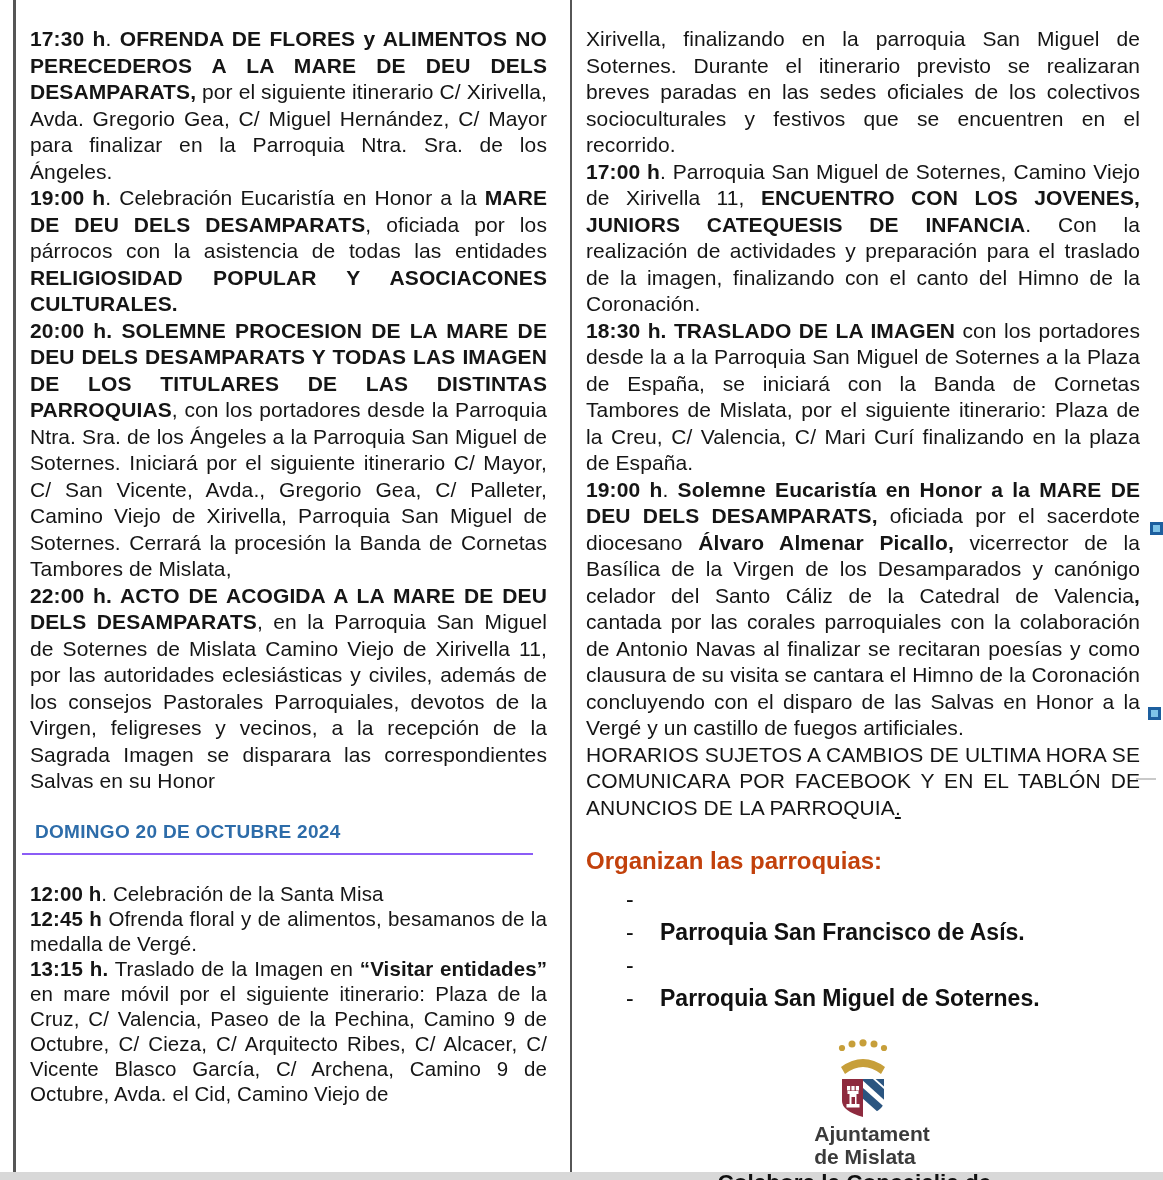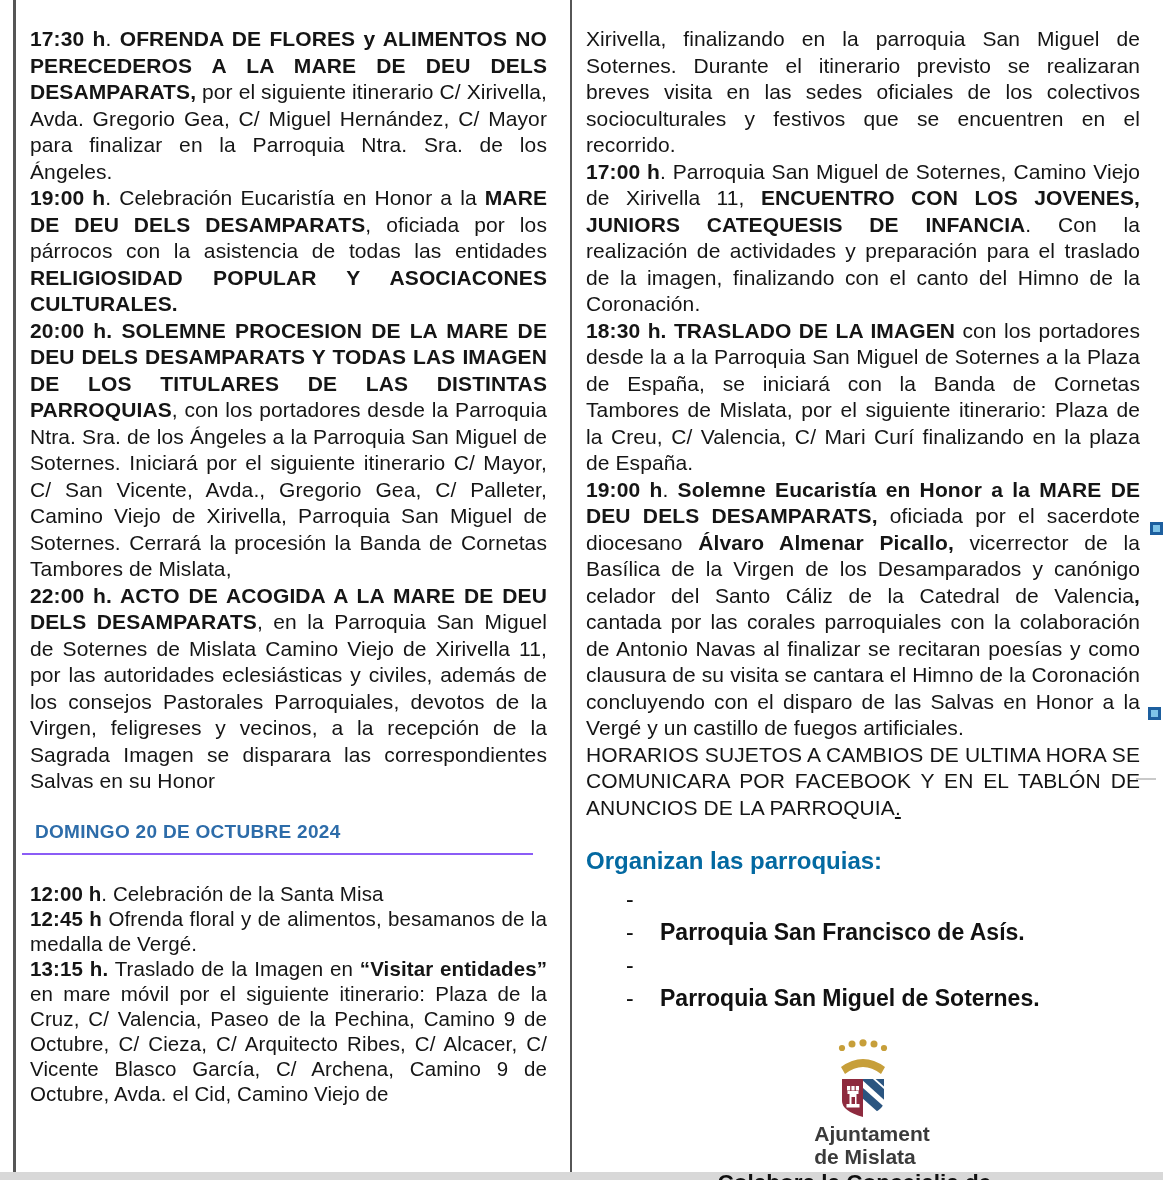--- a/index.html
+++ b/index.html
@@ -20,21 +20,21 @@
   .u { text-decoration:underline; }
   .day-heading {
     margin:26px 0 0 -8px; padding:0 0 10px 13px; width:511px; box-sizing:border-box;
     border-bottom:2px solid #8b5cf6;
     font-size:19px; font-weight:700; letter-spacing:0.3px;
   }
   .events2 { margin-top:26px; }
   .events2 p.event { font-size:20.5px; line-height:25px; }
   .notice { margin-top:30px; }
   .organizers { margin-top:26px; }
-  .organizers-title { font-size:24px; font-weight:700; color:#0369a1; margin:0; }
+  .organizers-title { font-size:24px; font-weight:700; color:#c2410c; margin:0; }
   .organizer-list { margin:8px 0 0 0; padding:0; list-style:none; }
   .organizer-item { display:flex; font-size:23px; line-height:33px; font-weight:700; color:#111; }
   .organizer-item .dash { width:34px; margin-left:40px; font-weight:400; flex:none; }
   .logo-row { margin-top:24px; display:flex; align-items:center;flex-direction:column; }
   .logo-text { margin-left:18px; font-size:21px; font-weight:700; line-height:22.5px; color:#3b3b3b; }
   .colabora { margin-left:44px; font-size:22.5px; font-weight:700; line-height:30px; color:#101010; max-width:335px; }
   .left-edge-line  { position:absolute; left:13px;  top:0; width:3px; height:1172px; background:#565656; }
   .column-divider  { position:absolute; left:570px; top:0; width:2px; height:1172px; background:#565656; }
   .bottom-strip    { position:absolute; left:0; top:1172px; width:1163px; height:8px; background:#d8d8d8; }
   .blue-marker {
@@ -64,21 +64,21 @@
   <div class="day-heading" style="color: rgb(45, 108, 169);">DOMINGO 20 DE OCTUBRE 2024</div>
 
   <div class="events2">
     <p class="event"><span class="b">12:00 h</span><span>. Celebración de la Santa Misa</span></p>
     <p class="event"><span class="b">12:45 h</span><span> Ofrenda floral y de alimentos,  besamanos de la medalla de Vergé.</span></p>
     <p class="event"><span class="b">13:15 h.</span><span> Traslado de la Imagen en </span><span class="b">“Visitar entidades”</span><span> en mare móvil por el siguiente itinerario: Plaza de la Cruz, C/ Valencia, Paseo de la Pechina, Camino 9 de Octubre, C/ Cieza, C/ Arquitecto Ribes, C/ Alcacer, C/ Vicente Blasco García, C/ Archena, Camino 9 de Octubre, Avda. el Cid, Camino Viejo de</span></p>
   </div>
 </div>
 
 <div class="col col-right">
-  <p class="event"><span>Xirivella, finalizando en la parroquia San Miguel de Soternes. Durante el itinerario previsto se realizaran breves visita en las sedes oficiales de los colectivos socioculturales y festivos que se encuentren en el recorrido.</span></p>
+  <p class="event"><span>Xirivella, finalizando en la parroquia San Miguel de Soternes. Durante el itinerario previsto se realizaran breves paradas en las sedes oficiales de los colectivos socioculturales y festivos que se encuentren en el recorrido.</span></p>
   <p class="event"><span class="b">17:00 h</span><span>. Parroquia San Miguel de Soternes, Camino Viejo de Xirivella 11, </span><span class="b">ENCUENTRO CON LOS JOVENES, JUNIORS CATEQUESIS DE INFANCIA</span><span>. Con la realización de actividades y preparación para el traslado de la imagen, finalizando con el canto del Himno de la Coronación.</span></p>
   <p class="event"><span class="b">18:30 h. TRASLADO DE LA IMAGEN</span><span> con los portadores desde la a la Parroquia San Miguel de Soternes a la Plaza de España, se iniciará con la Banda de Cornetas Tambores de Mislata, por el siguiente itinerario: Plaza de la Creu, C/ Valencia, C/ Mari Curí finalizando en la plaza de España.</span></p>
   <p class="event"><span class="b">19:00 h</span><span>. </span><span class="b">Solemne Eucaristía en Honor a la MARE DE DEU DELS DESAMPARATS,</span><span> oficiada por el sacerdote diocesano </span><span class="b">Álvaro Almenar Picallo,</span><span> vicerrector de la Basílica de la Virgen de los Desamparados y canónigo celador del Santo Cáliz de la Catedral de Valencia</span><span class="b">,</span><span> cantada por las corales parroquiales con la colaboración de Antonio Navas al finalizar se recitaran poesías y como clausura de su visita se cantara el Himno de la Coronación concluyendo con el disparo de las Salvas en Honor a la Vergé y un castillo de fuegos artificiales.</span></p>
 
   <p class="notice"><span>HORARIOS SUJETOS A CAMBIOS DE ULTIMA HORA SE COMUNICARA POR FACEBOOK Y EN EL TABLÓN DE ANUNCIOS DE LA PARROQUIA</span><span class="u">. </span></p>
 
   <div class="organizers">
     <p class="organizers-title">Organizan las parroquias:</p>
     <ul class="organizer-list">
       <li class="organizer-item">

